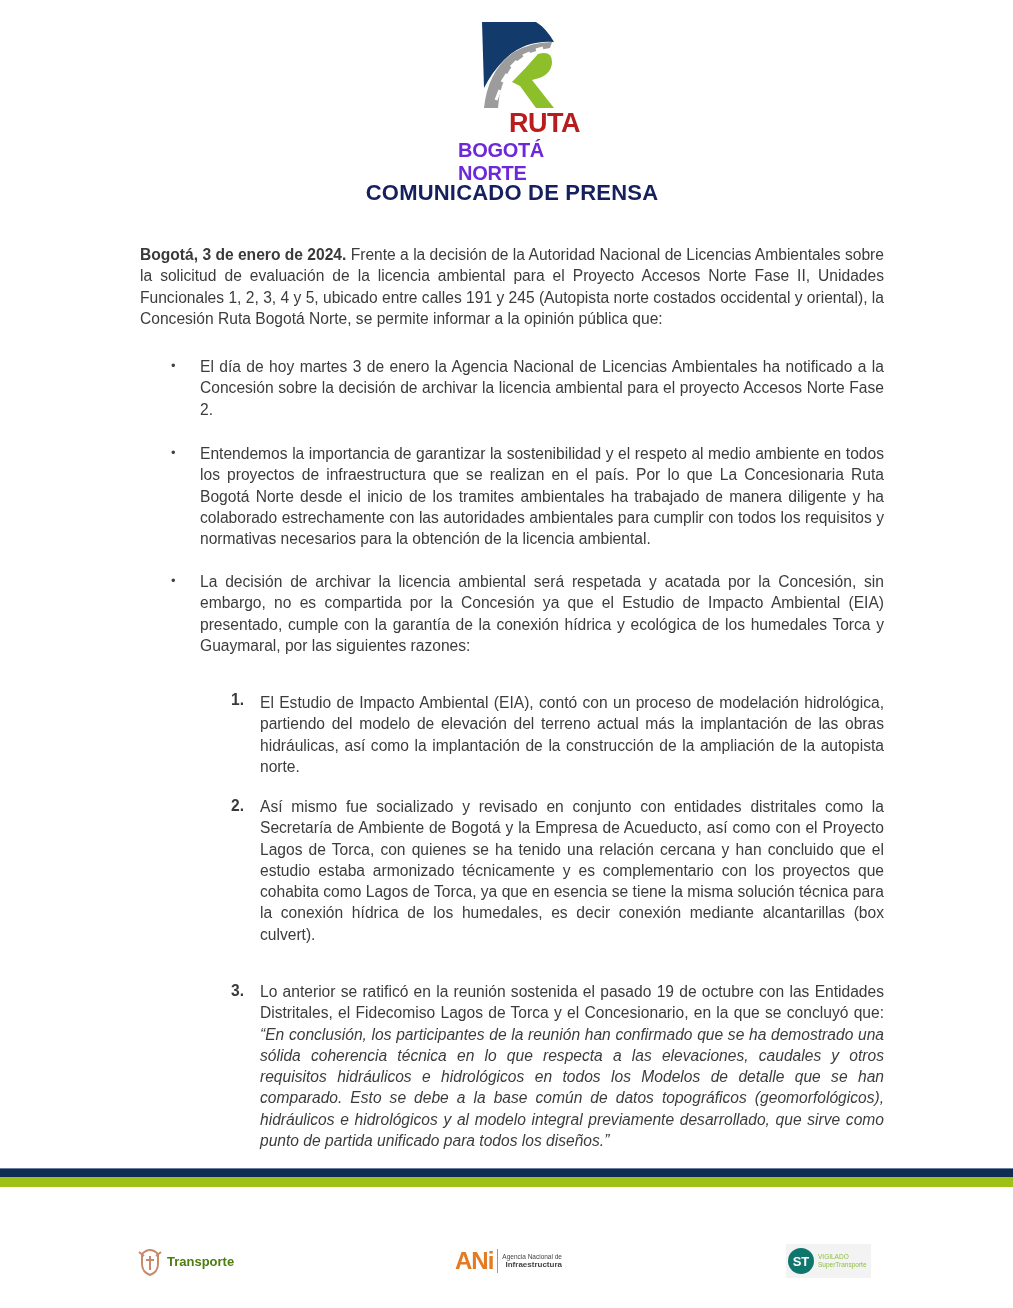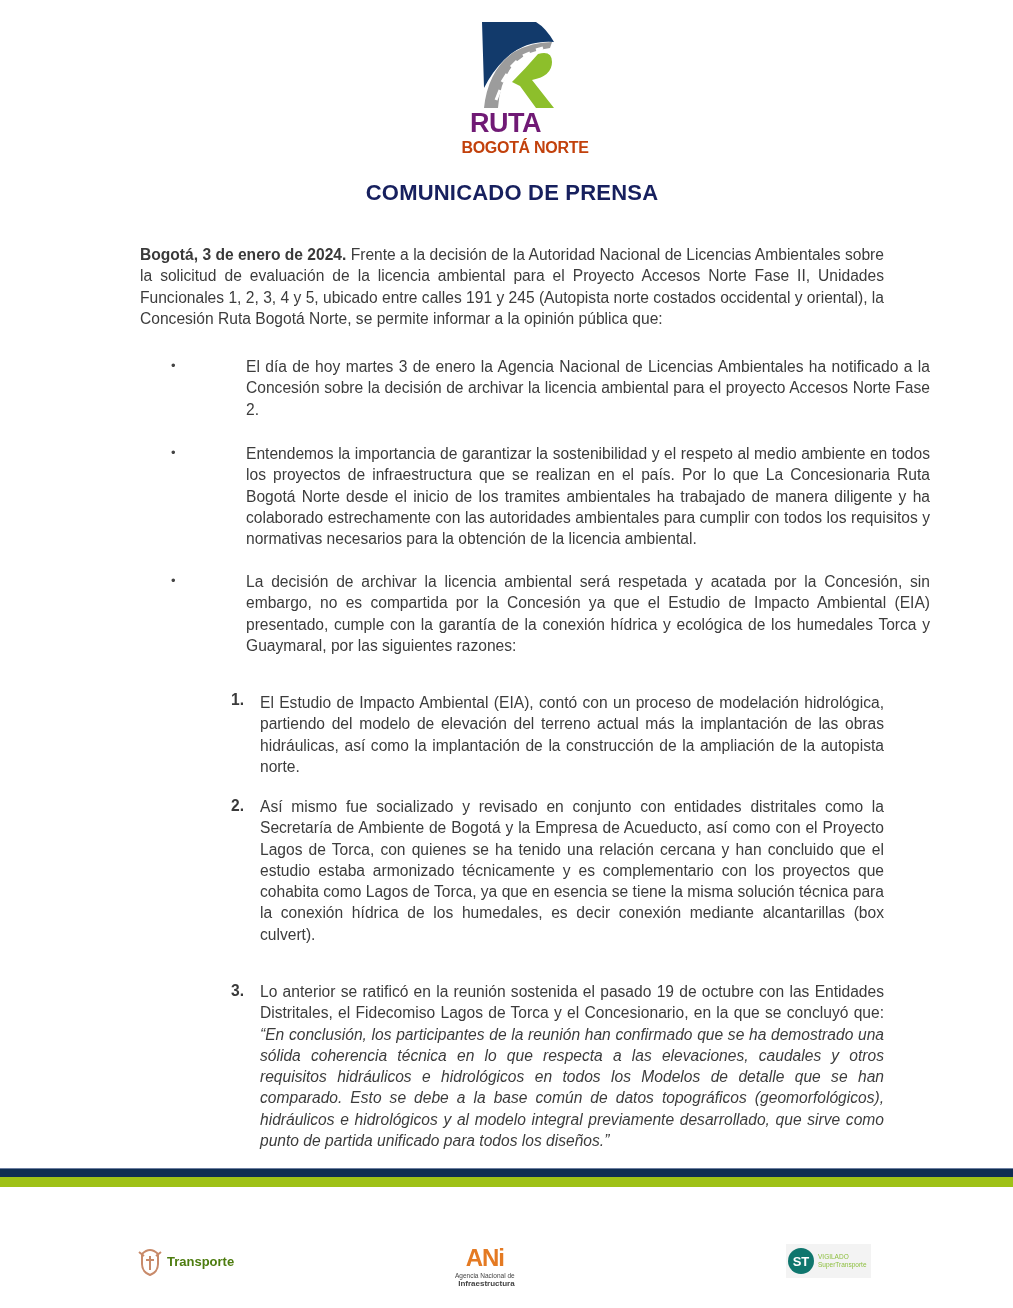--- a/index.html
+++ b/index.html
@@ -1,43 +1,43 @@
 <!DOCTYPE html>
 <html><head>
 <meta charset="utf-8">
 <style>
   html, body { margin:0; padding:0; background:#ffffff; }
   body { width:1013px; height:1308px; position:relative; overflow:hidden;
          font-family:"Liberation Sans", "DejaVu Sans", sans-serif; color:#3a3a3a; }
   .logo { position:absolute; left:470px; top:20px; width:110px; height:140px; }
   .logo svg { position:absolute; left:4px; top:0; }
-  .logo .ruta { position:absolute; left:0; width:110px; top:88px; text-align:left;
-                font-weight:bold; font-size:27px; color:#701a75; letter-spacing:-0.5px;
+  .logo .ruta { position:absolute; left:0; width:110px; top:88px; text-align:right;
+                font-weight:bold; font-size:27px; color:#b91c1c; letter-spacing:-0.5px;
                 font-family:"Liberation Sans", sans-serif; }
-  .logo .bn { position:absolute; left:-12px; width:134px; top:119px; text-align:center;
-              font-weight:bold; font-size:16px; color:#c2410c; letter-spacing:-0.3px;
+  .logo .bn { position:absolute; left:-12px; width:134px; top:119px; 
+              font-weight:bold; font-size:20px; color:#6d28d9; letter-spacing:-0.3px;
               font-family:"Liberation Sans", sans-serif; }
   .title { position:absolute; left:0; width:1024px; top:180px; text-align:center;
            font-weight:bold; font-size:22px; color:#17205e; letter-spacing:0.2px; }
   .para { position:absolute; font-size:15.6px; line-height:21.3px; text-align:justify;
           color:#3c3c3c; font-family:"Liberation Sans", sans-serif; }
   .para b { color:#3a3a3a; }
   .intro { left:140px; top:244px; width:744px; }
   .bullet { position:absolute; left:171px; font-size:13px; color:#444; }
-  .btext { left:200px; width:684px;margin-left:46px; }
+  .btext { left:200px; width:684px; }
   .num { position:absolute; left:231px; font-weight:bold; font-size:15.6px; color:#3a3a3a; }
   .ntext { left:260px; width:624px; }
   .quote { font-style:italic; }
   .band-blue { position:absolute; left:0; top:1169px; width:1013px; height:8px; background:#0f2d52; }
   .band-blue-top { position:absolute; left:0; top:1168px; width:1013px; height:1px; background:#6d7fa0; }
   .band-green { position:absolute; left:0; top:1177px; width:1013px; height:10px; background:#9fc116; }
   .footer-logo { position:absolute; top:1244px; height:34px; display:flex; align-items:center; }
   .f-transporte { left:138px; }
   .f-transporte .lbl { font-weight:bold; font-size:13px; color:#4d7c0f; margin-left:5px; }
-  .f-ani { left:455px;flex-direction:column; }
+  .f-ani { left:455px; }
   .f-ani .ani { font-weight:bold; font-size:24px; color:#e47a23; letter-spacing:-1px; font-family:"Liberation Sans", sans-serif; }
   .f-ani .sep { width:1px; height:24px; background:#999; margin:0 4px; }
   .f-ani .sub { font-size:6.5px; line-height:8px; color:#444;text-align:right; }
   .f-ani .sub .b { font-size:8px; font-weight:bold; }
   .f-st { left:786px; background:#f3f3f3; padding:0 4px 0 2px; }
   .f-st .circle { width:26px; height:26px; border-radius:50%; background:#0f766e; color:#fff;
                   font-weight:bold; font-size:13px; display:flex; align-items:center; justify-content:center; }
   .f-st .sub { font-size:6.5px; line-height:8px; color:#8dbf3f; margin-left:4px; }
 </style>
 </head>

